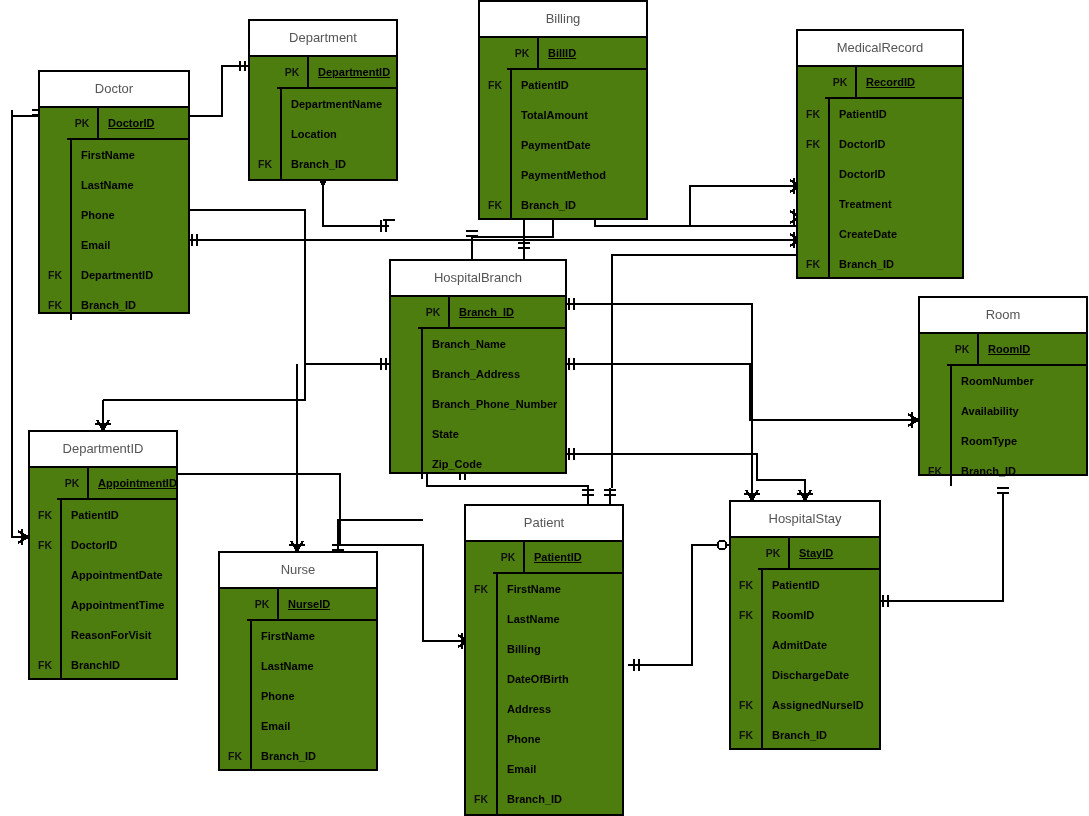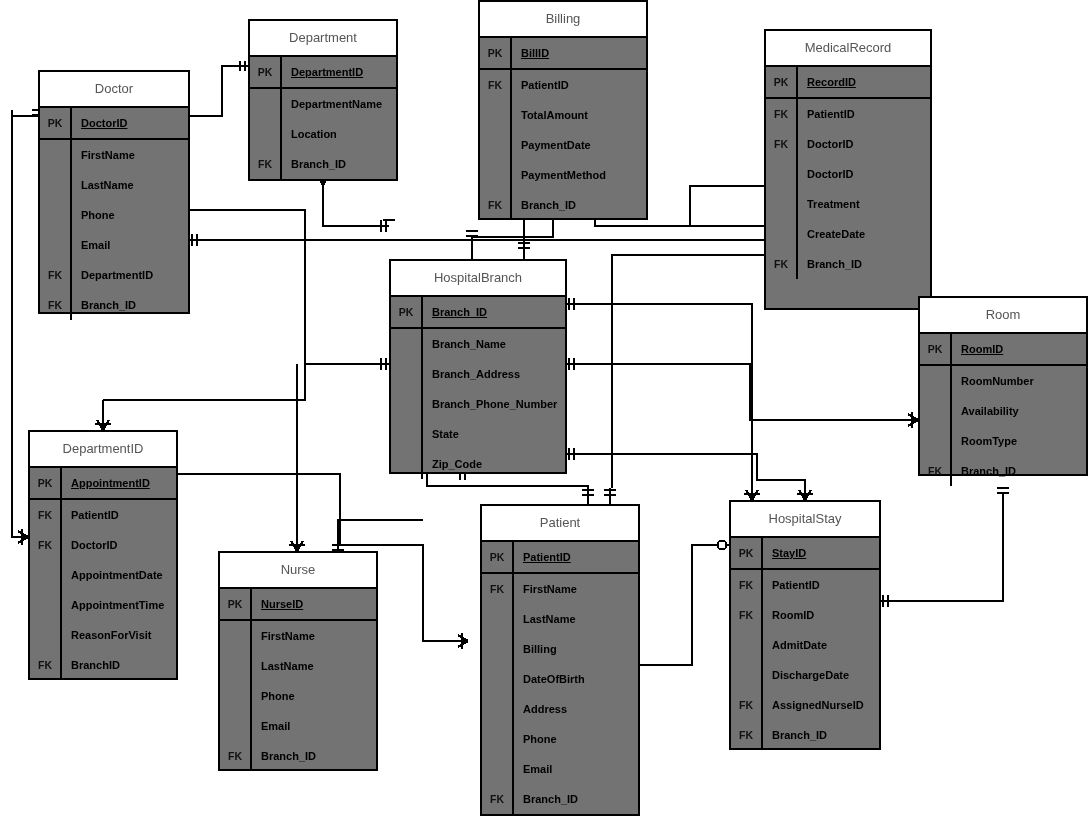--- a/index.html
+++ b/index.html
@@ -6,30 +6,30 @@
   html,body{margin:0;padding:0;background:#ffffff;}
   body{
     font-family:"Liberation Sans", sans-serif;
     width:1089px;height:816px;position:relative;overflow:hidden;
     -webkit-font-smoothing:none;
   }
   #canvas{position:absolute;left:0;top:0;width:1089px;height:816px;}
   #wires{position:absolute;left:0;top:0;width:1089px;height:816px;z-index:1;pointer-events:none;}
 
   .entity{
-    position:absolute;z-index:2;background:#737373;
+    position:absolute;z-index:2;background:#4d7c0f;
     border:2px solid #000000;box-sizing:border-box;
   }
   .ent-title{
     height:34px;line-height:34px;text-align:center;
     font-size:13px;color:#555555;font-weight:normal;
     border-bottom:2px solid #000000;background:#ffffff;
     white-space:nowrap;
   }
-  .pk-block{border-bottom:2px solid #000000;}
+  .pk-block{border-bottom:2px solid #000000;margin-left:27px;}
   .attr{
     height:30px;display:flex;align-items:center;box-sizing:border-box;
     font-size:11px;
   }
   .keycol{
     width:30px;min-width:30px;text-align:center;
     font-size:10.5px;color:#111;font-weight:bold;
     letter-spacing:0px;
   }
   .namecol{
@@ -288,21 +288,21 @@
         <div class="attr">
           <div class="keycol"></div>
           <div class="namecol">PaymentMethod</div>
         </div>
         <div class="attr">
           <div class="keycol">FK</div>
           <div class="namecol">Branch_ID</div>
         </div>
       </div>
     </div>
-  <div class="entity" style="left: 764px; top: 29px; width: 168px; height: 281px;">
+  <div class="entity" style="left: 796px; top: 29px; width: 168px; height: 250px;">
       <div class="ent-title">MedicalRecord</div>
       <div class="pk-block">
         <div class="attr pk">
           <div class="keycol">PK</div>
           <div class="namecol">RecordID</div>
         </div>
       </div>
       <div class="body-block">
         <div class="attr">
           <div class="keycol">FK</div>
@@ -447,21 +447,21 @@
         <div class="attr">
           <div class="keycol"></div>
           <div class="namecol">Email</div>
         </div>
         <div class="attr">
           <div class="keycol">FK</div>
           <div class="namecol">Branch_ID</div>
         </div>
       </div>
     </div>
-  <div class="entity" style="left: 480px; top: 504px; width: 160px; height: 312px;">
+  <div class="entity" style="left: 464px; top: 504px; width: 160px; height: 312px;">
       <div class="ent-title">Patient</div>
       <div class="pk-block">
         <div class="attr pk">
           <div class="keycol">PK</div>
           <div class="namecol">PatientID</div>
         </div>
       </div>
       <div class="body-block">
         <div class="attr">
           <div class="keycol">FK</div>

